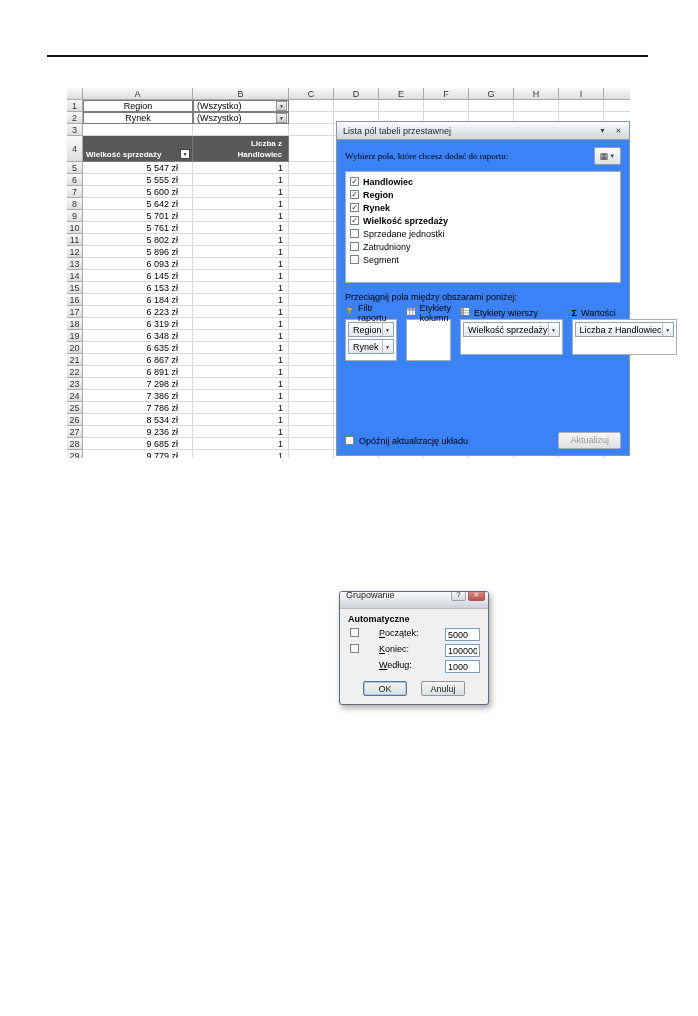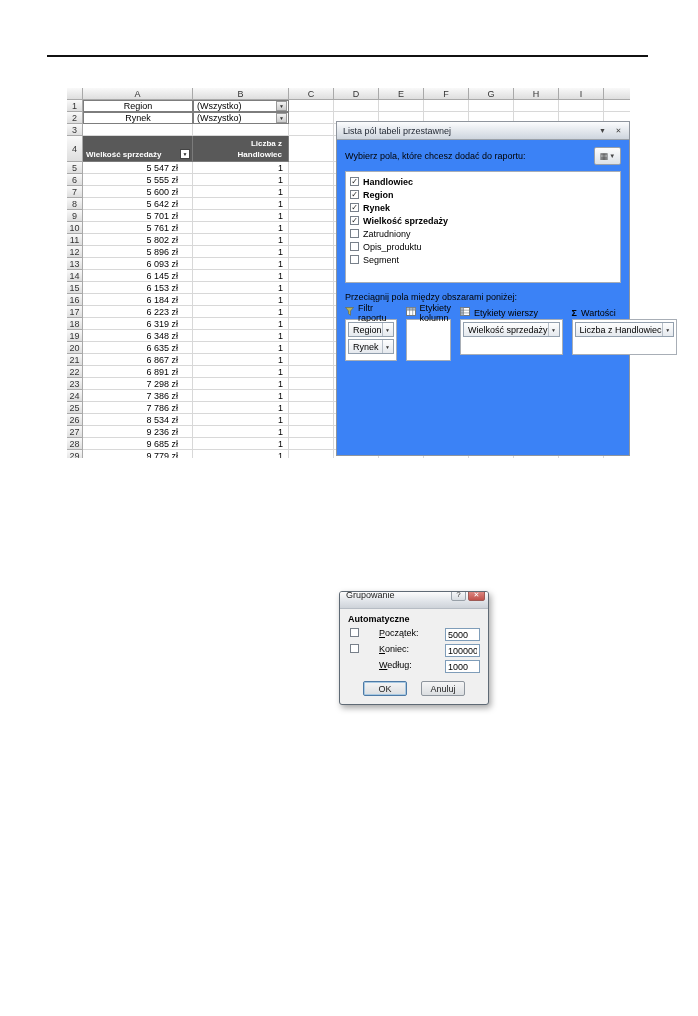--- a/index.html
+++ b/index.html
@@ -37,21 +37,21 @@
   .val-b { text-align:right; padding:1px 5px 0 0; }
 
   
   .panel { position:absolute; left:336px; top:121px; width:294px; height:335px; z-index:5;
            background:#3b82f6; border:1px solid #8f959d; display:flex; flex-direction:column; font-size:9px; }
   .panel-title { flex:none; height:18px; background:linear-gradient(#fbfcfd,#ced5de); border-bottom:1px solid #9aa0a8;
                  display:flex; align-items:center; padding:0 4px 0 6px; color:#1d2430; }
   .panel-title .t { flex:1; }
   .pt-btn { width:13px; text-align:center; font-size:7px; color:#444; margin-left:3px; }
   .panel-body { flex:1; padding:7px 8px 6px; display:flex; flex-direction:column; }
-  .panel-top { display:flex; align-items:flex-start; }
+  .panel-top { display:flex; align-items:flex-start;font-family:Liberation Serif, serif; }
   .choose-label { flex:1; padding-top:4px; }
   .layout-btn { flex:none; width:27px; height:18px; border:1px solid #9aa0a8; border-radius:2px;
                 background:linear-gradient(#fdfdfd,#dce1e7); display:flex; align-items:center; justify-content:center; gap:1px; color:#444; }
   .layout-btn .g { font-size:9px; } .layout-btn .a { font-size:6px; }
   .field-box { margin-top:6px; height:112px; background:#fff; border:1px solid #a8aeb6; padding:3px 2px; overflow:hidden; }
   .fl-row { display:flex; align-items:center; height:13px; gap:4px; padding-left:2px; }
   .chk { flex:none; width:9px; height:9px; border:1px solid #78808a; background:#fff;
          font-size:8px; line-height:7px; text-align:center; color:#222; }
   .fl-lbl.b { font-weight:bold; }
   .drag-label { margin-top:9px; }
@@ -529,25 +529,25 @@
         <div class="fl-row">
           <div class="chk">✓</div>
           <div class="fl-lbl b">Rynek</div>
         </div>
         <div class="fl-row">
           <div class="chk">✓</div>
           <div class="fl-lbl b">Wielkość sprzedaży</div>
         </div>
         <div class="fl-row">
           <div class="chk"></div>
-          <div class="fl-lbl">Zatrudniony</div>
+          <div class="fl-lbl">Sprzedane jednostki</div>
         </div>
         <div class="fl-row">
           <div class="chk"></div>
-          <div class="fl-lbl">Opis_produktu</div>
+          <div class="fl-lbl">Zatrudniony</div>
         </div>
         <div class="fl-row">
           <div class="chk"></div>
           <div class="fl-lbl">Segment</div>
         </div>
       </div>
     <div class="drag-label">Przeciągnij pola między obszarami poniżej:</div>
     <div class="areas">
       <div>
         <div class="area-hdr">
@@ -601,20 +601,25 @@
           <span class="sigma">Σ</span>
           <span>Wartości</span>
         </div>
         <div class="area-box short">
             <div class="area-item">
               <div class="ai-txt">Liczba z Handlowiec</div>
               <div class="ai-arr">▼</div>
             </div>
           </div>
       </div>
+    </div>
+    <div class="panel-footer">
+      <span class="chk"></span>
+      <span>Opóźnij aktualizację układu</span>
+      <span class="update-btn">Aktualizuj</span>
     </div>
   </div>
 </div>
 
 <div class="gdialog">
   <div class="gd-title">
     <span class="t">Grupowanie</span>
     <span class="gd-help">?</span>
     <span class="gd-close">✕</span>
   </div>

